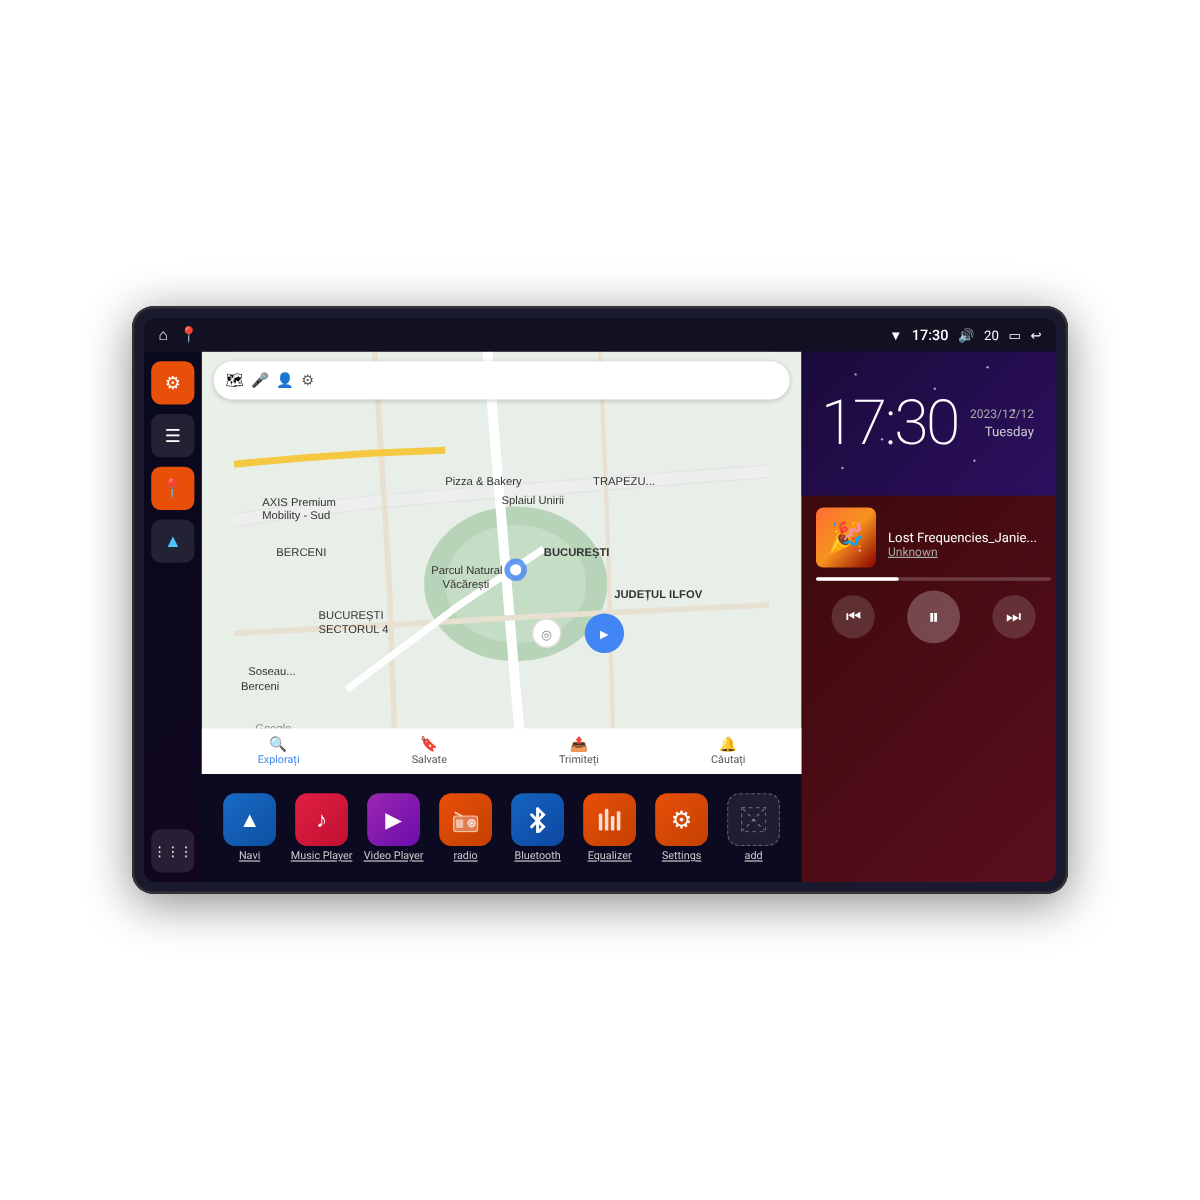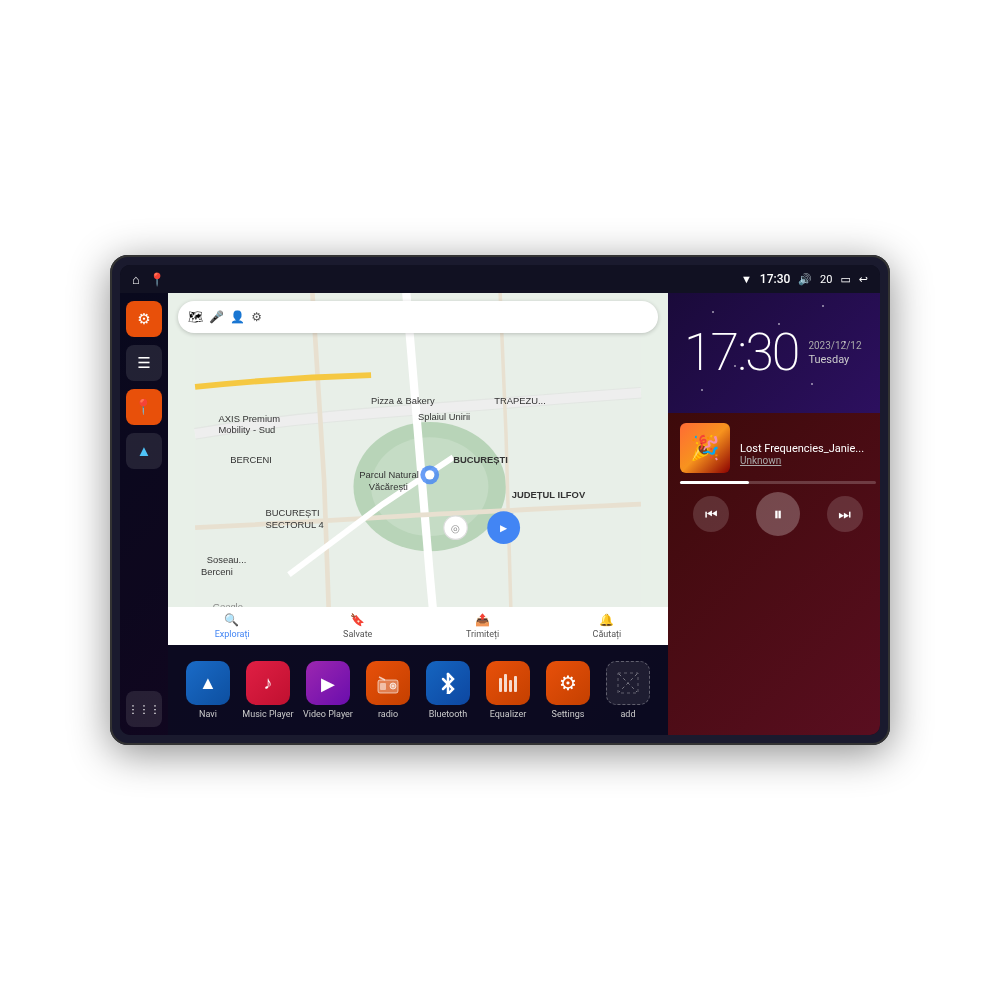--- a/index.html
+++ b/index.html
@@ -200,20 +200,21 @@
       display: flex;
       align-items: center;
       justify-content: center;
       font-size: 20px;
     }
 
     .app-label {
       font-size: 9px;
       color: #ccc;
       text-align: right;
+      text-decoration: underline;
     }
 
     
     .right-panel {
       width: 220px;
       display: flex;
       flex-direction: column;
       flex-shrink: 0;
     }
 
@@ -236,20 +237,21 @@
       letter-spacing: -2px;
       line-height: 1;
     }
 
     .clock-date {
       display: flex;
       flex-direction: column;
       color: #ccc;
       font-size: 11px;
       gap: 2px;
+      text-align: right;
     }
 
     .clock-date .year { font-size: 10px; color: #aaa; }
 
     
     .stars {
       position: absolute;
       top: 0; left: 0; right: 0; bottom: 0;
       pointer-events: none;
     }

